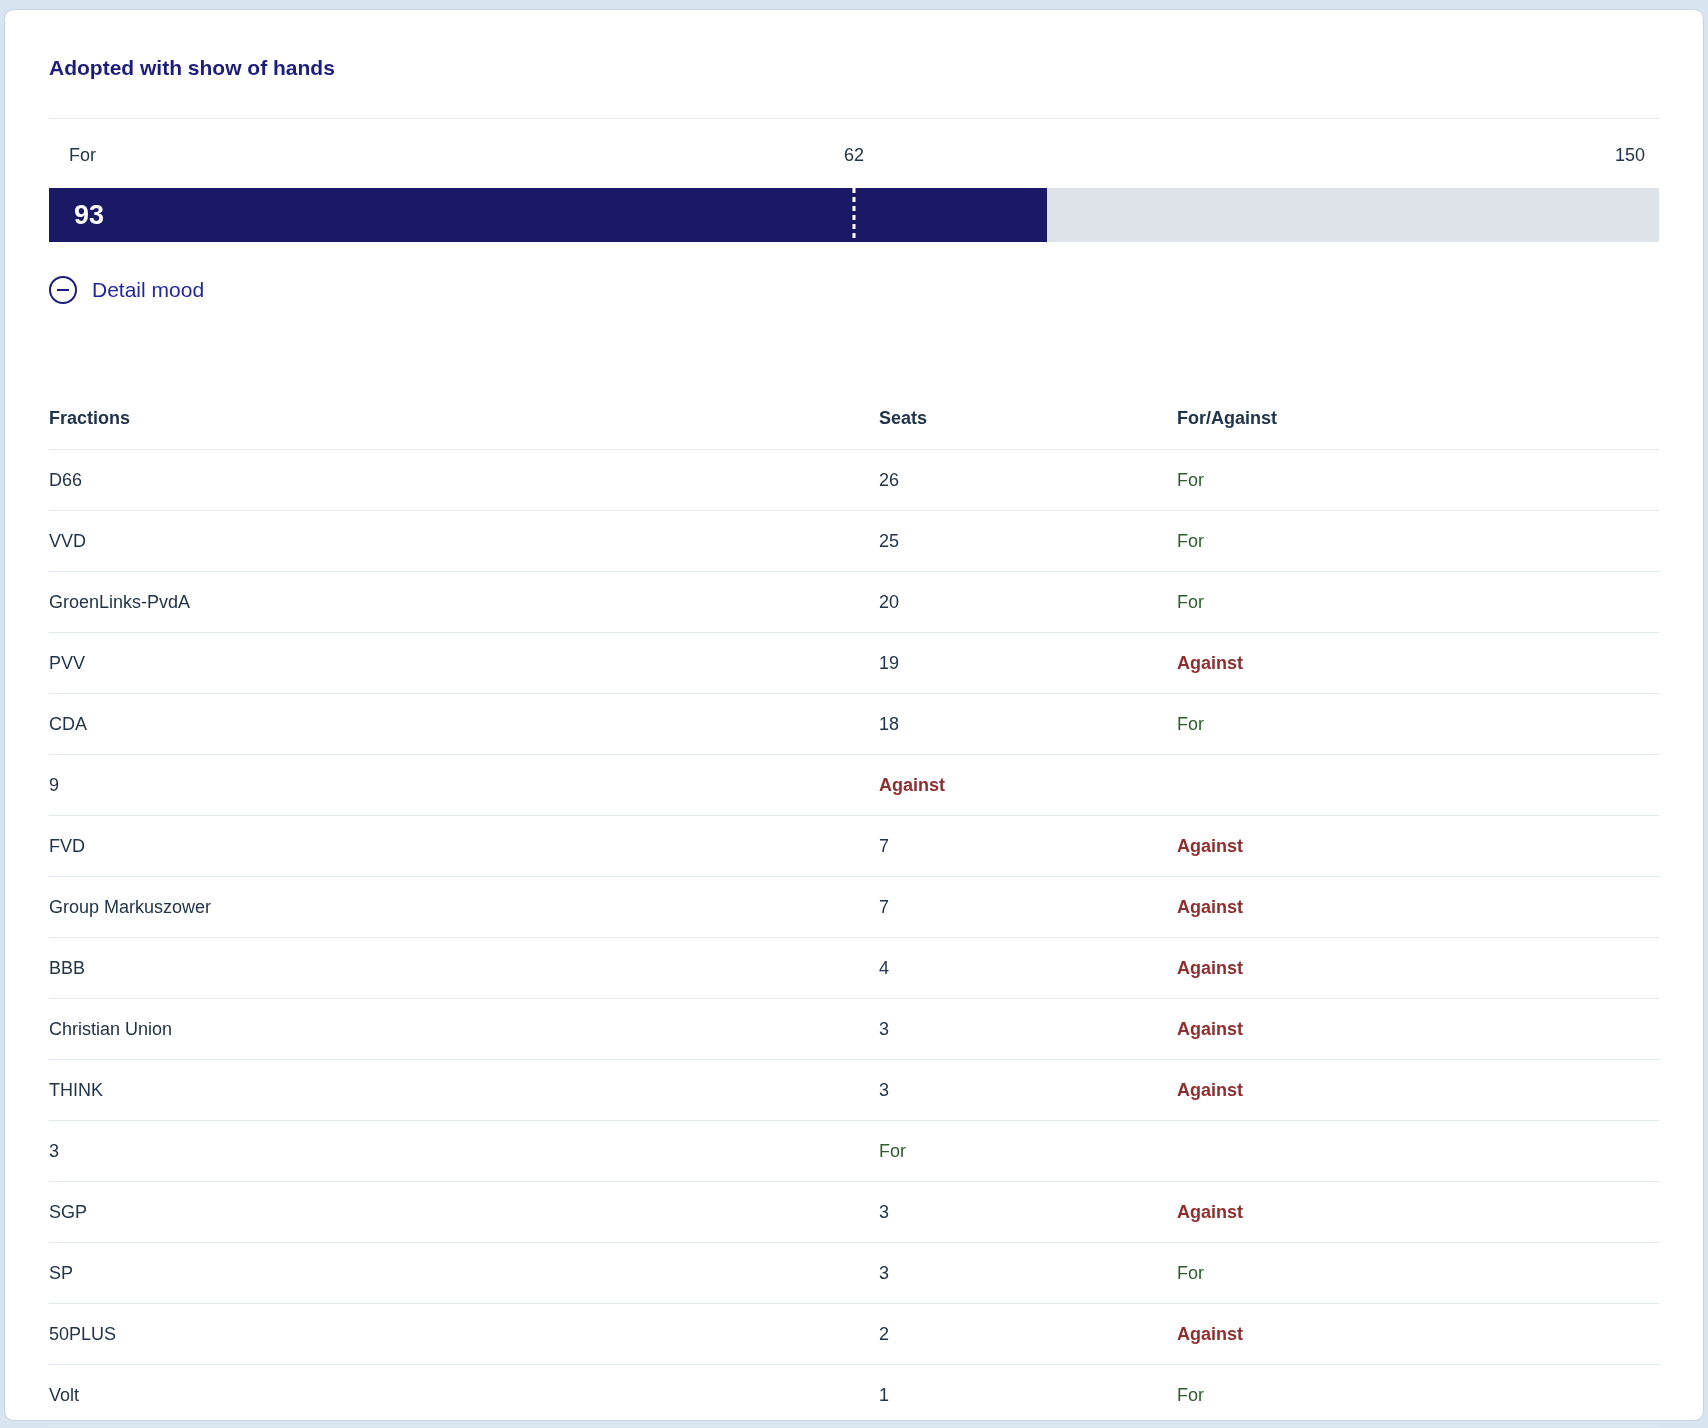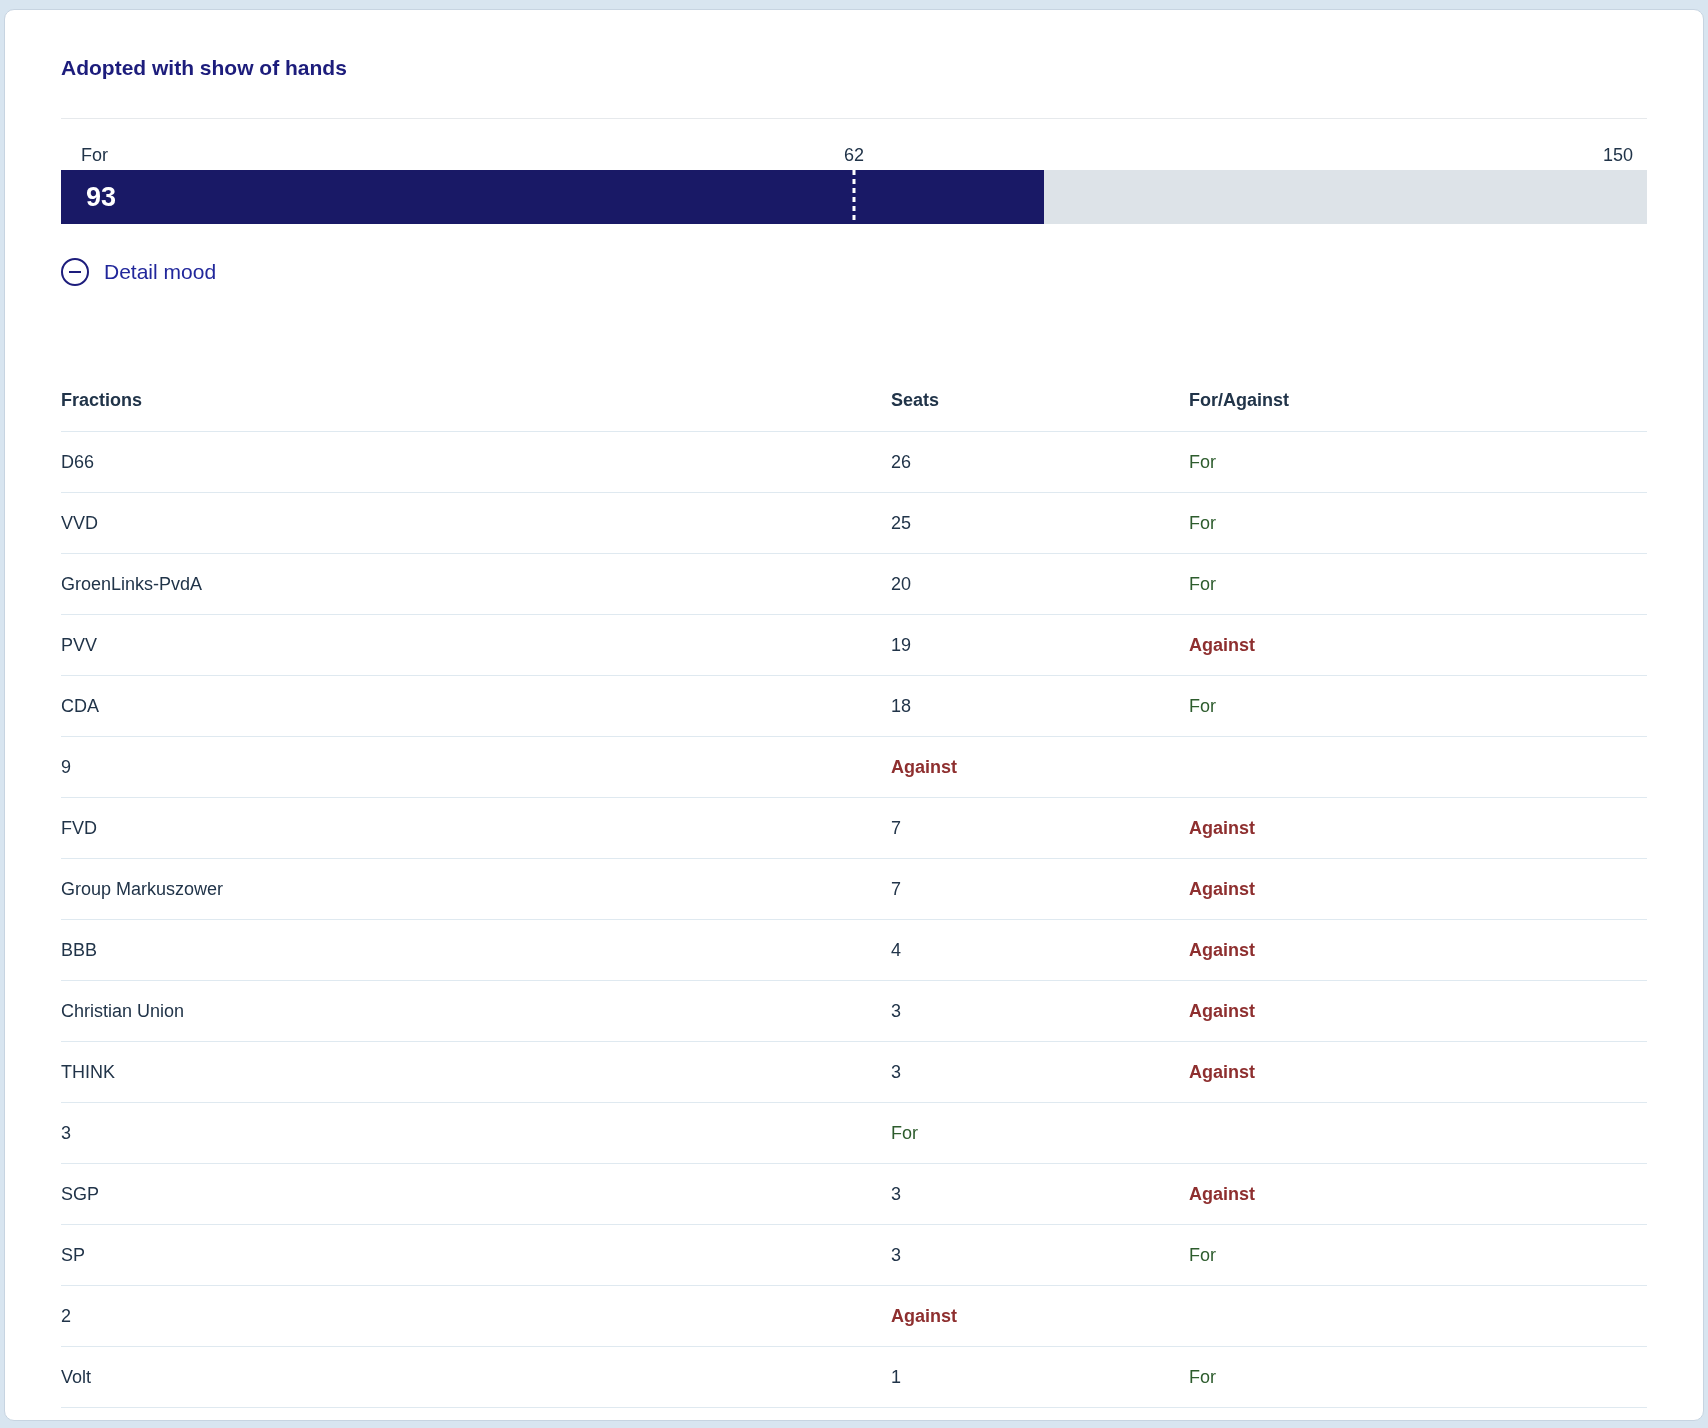--- a/index.html
+++ b/index.html
@@ -12,21 +12,21 @@
     width: 1708px; height: 1428px;
     background: #d8e5f0;
     position: relative;
   }
   .card {
     position: absolute;
     left: 4px; right: 4px; top: 9px; bottom: 7px;
     background: #ffffff;
     border: 1px solid #c7d4e1;
     border-radius: 10px;
-    padding: 0 56px;
+    padding: 0 44px;
   }
   .card-title {
     padding-top: 44px;
     font-size: 21px;
     font-weight: bold;
     color: #1d1d7c;
     line-height: 28px;
   }
   .top-divider {
     margin-top: 36px;
@@ -40,21 +40,21 @@
     height: 28px;
     font-size: 18px;
     color: #213449;
     line-height: 28px;
   }
   .chart-label-for { position: absolute; left: 20px; top: 0; }
   .chart-label-majority { position: absolute; top: 0; transform: translateX(-50%); }
   .chart-label-total { position: absolute; right: 14px; top: 0; }
   .bar-track {
     position: relative;
-    margin-top: 1px;
+    margin-top: 19px;
     height: 54px;
     background: #dde3e8;
     overflow: hidden;
   }
   .bar-fill {
     height: 100%;
     background: #191966;
     display: flex;
     align-items: center;
   }
@@ -227,20 +227,21 @@
     <span class="vote-against">Against</span>
   </div>
 
   <div class="frow">
     <span>SP</span>
     <span>3</span>
     <span class="vote-for">For</span>
   </div>
 
   <div class="frow">
+    <span>50PLUS</span>
     <span>2</span>
     <span class="vote-against">Against</span>
   </div>
 
   <div class="frow">
     <span>Volt</span>
     <span>1</span>
     <span class="vote-for">For</span>
   </div>
 </div>

